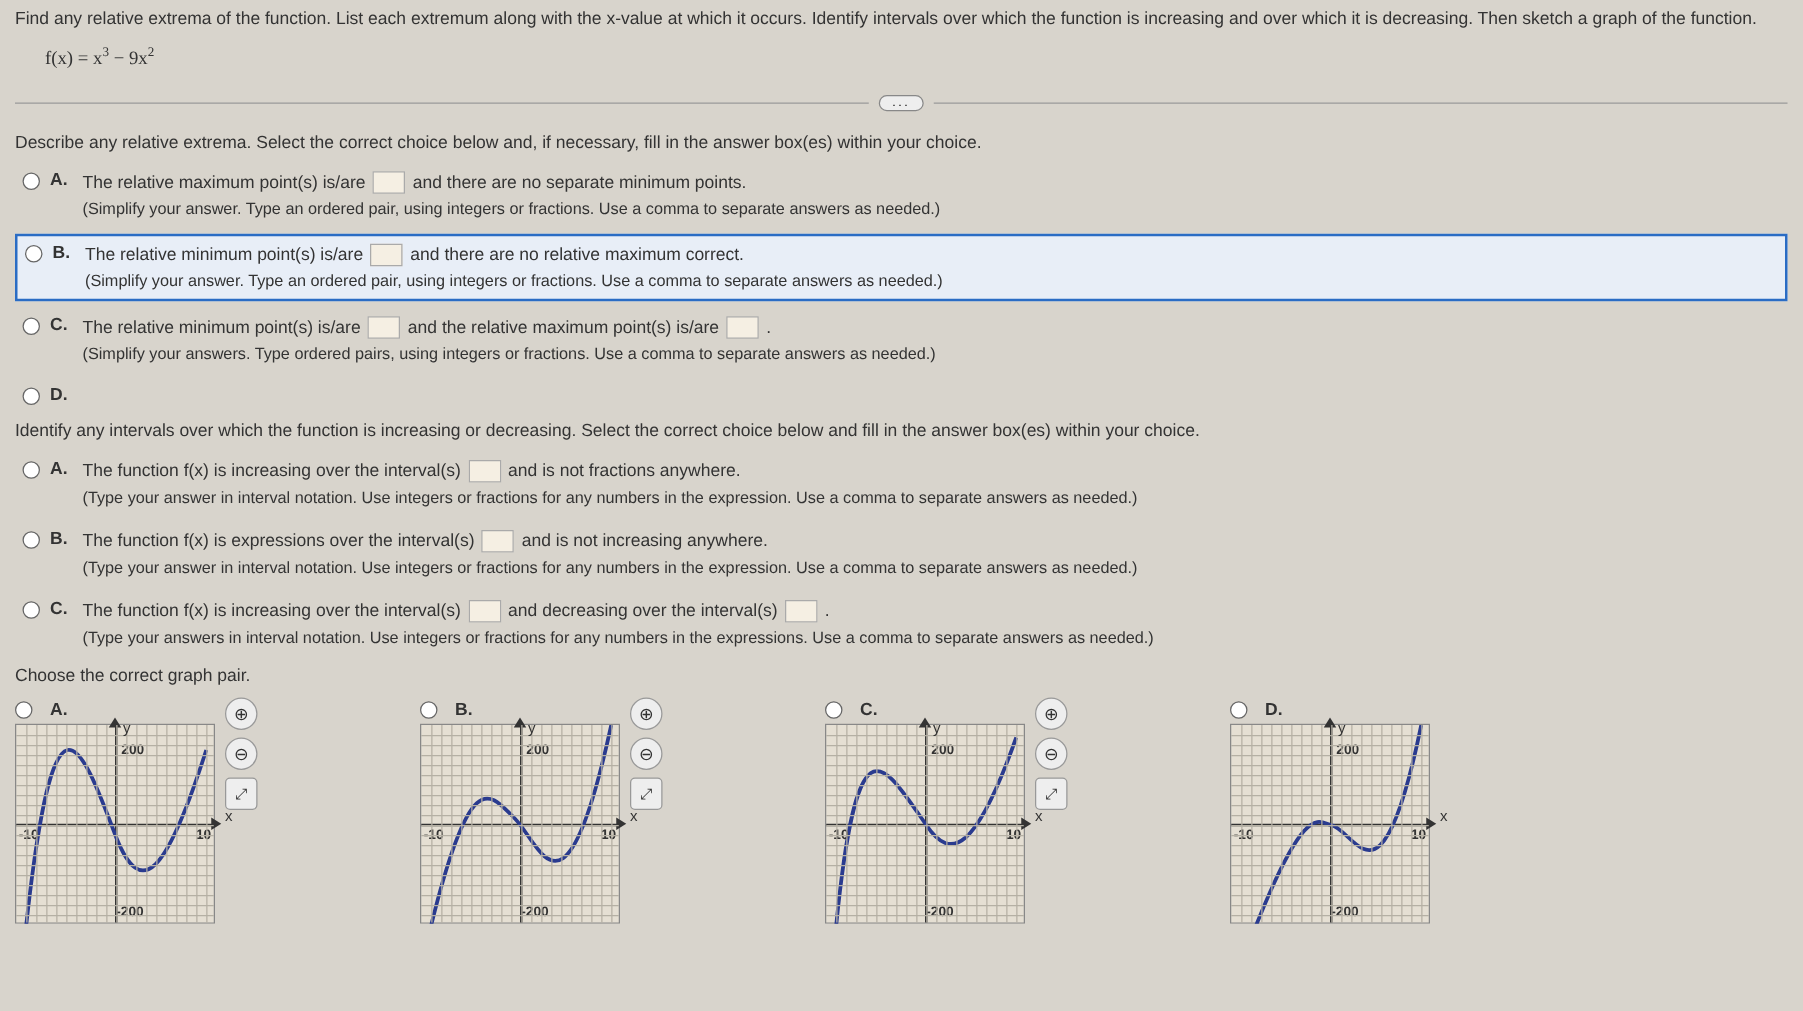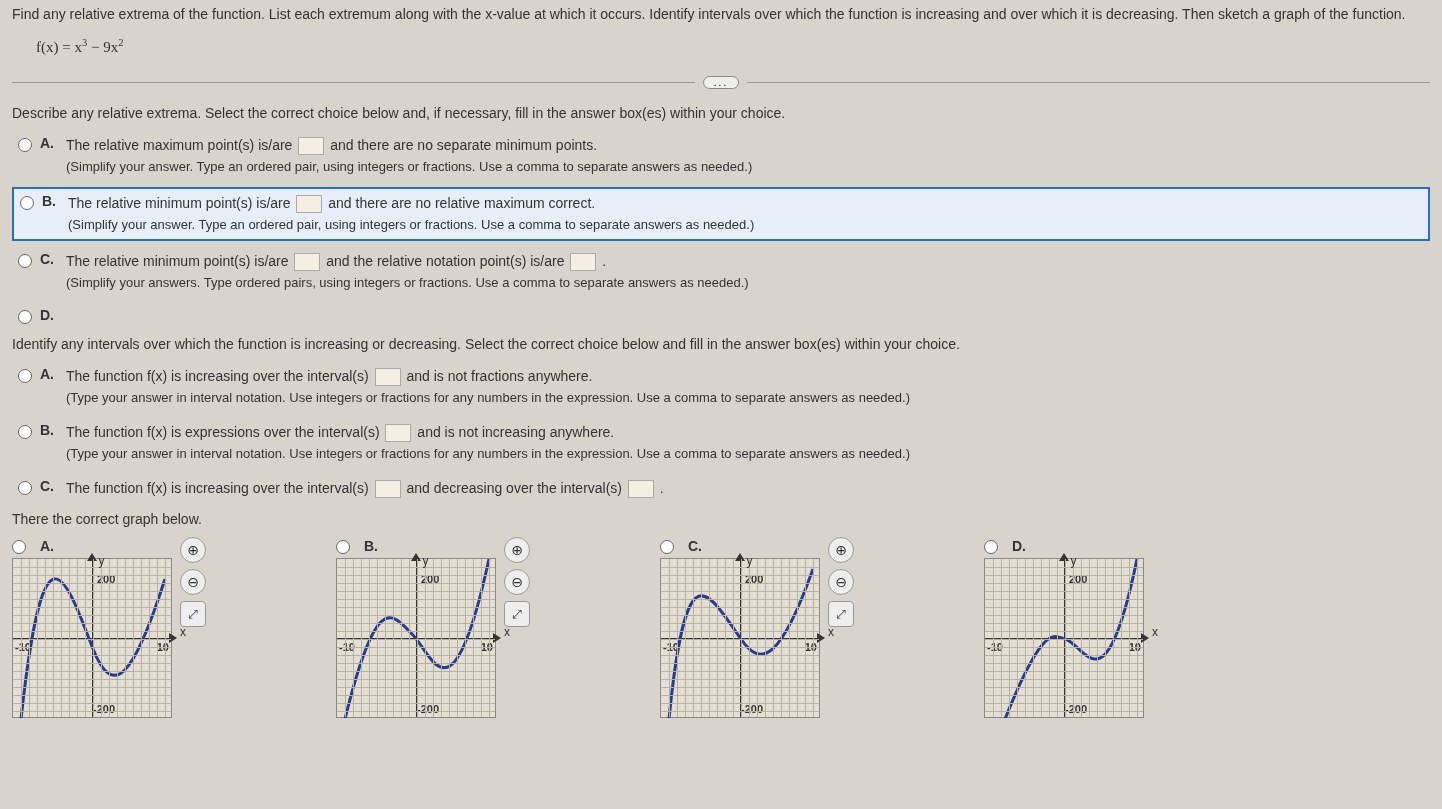--- a/index.html
+++ b/index.html
@@ -71,21 +71,21 @@
     <span class="hint">(Simplify your answer. Type an ordered pair, using integers or fractions. Use a comma to separate answers as needed.)</span>
   </div>
 </div>
 
 <div class="choice-row">
   <div class="radio"></div>
   <div class="choice-label">C.</div>
   <div class="choice-text">
     <span>The relative minimum point(s) is/are </span>
     <span class="answer-box"></span>
-    <span> and the relative notation point(s) is/are </span>
+    <span> and the relative maximum point(s) is/are </span>
     <span class="answer-box"></span>
     <span>.</span><br>
     <span class="hint">(Simplify your answers. Type ordered pairs, using integers or fractions. Use a comma to separate answers as needed.)</span>
   </div>
 </div>
 
 <div class="choice-row">
   <div class="radio"></div>
   <div class="choice-label">D.</div>
 </div>
@@ -116,24 +116,25 @@
 
 <div class="choice-row">
   <div class="radio"></div>
   <div class="choice-label">C.</div>
   <div class="choice-text">
     <span>The function f(x) is increasing over the interval(s) </span>
     <span class="answer-box"></span>
     <span> and decreasing over the interval(s) </span>
     <span class="answer-box"></span>
     <span>.</span><br>
-  </div>
-</div>
-
-<div class="section-prompt">There the correct graph below.</div>
+    <span class="hint">(Type your answers in interval notation. Use integers or fractions for any numbers in the expressions. Use a comma to separate answers as needed.)</span>
+  </div>
+</div>
+
+<div class="section-prompt">Choose the correct graph pair.</div>
 
 <div class="graph-row">
 
   <div class="graph-option">
     <div>
       <div class="graph-header">
         <div class="radio"></div>
         <span class="choice-label">A.</span>
       </div>
       <div class="graph-wrap">

